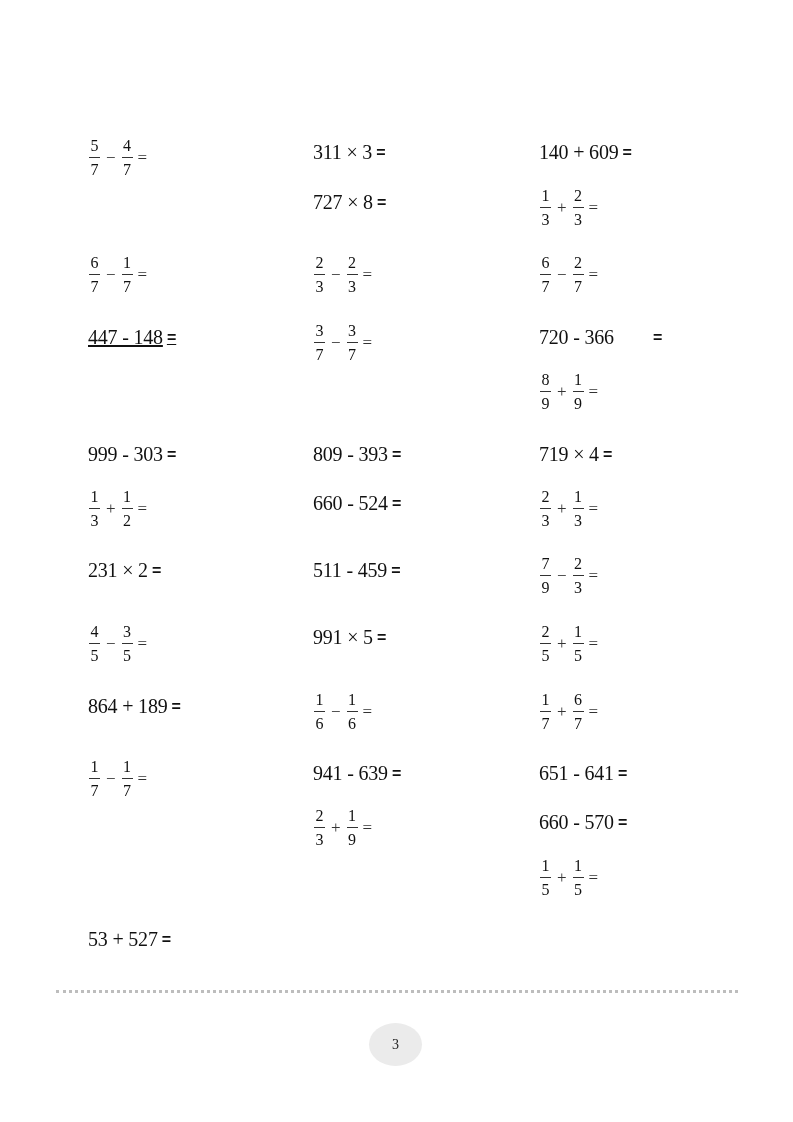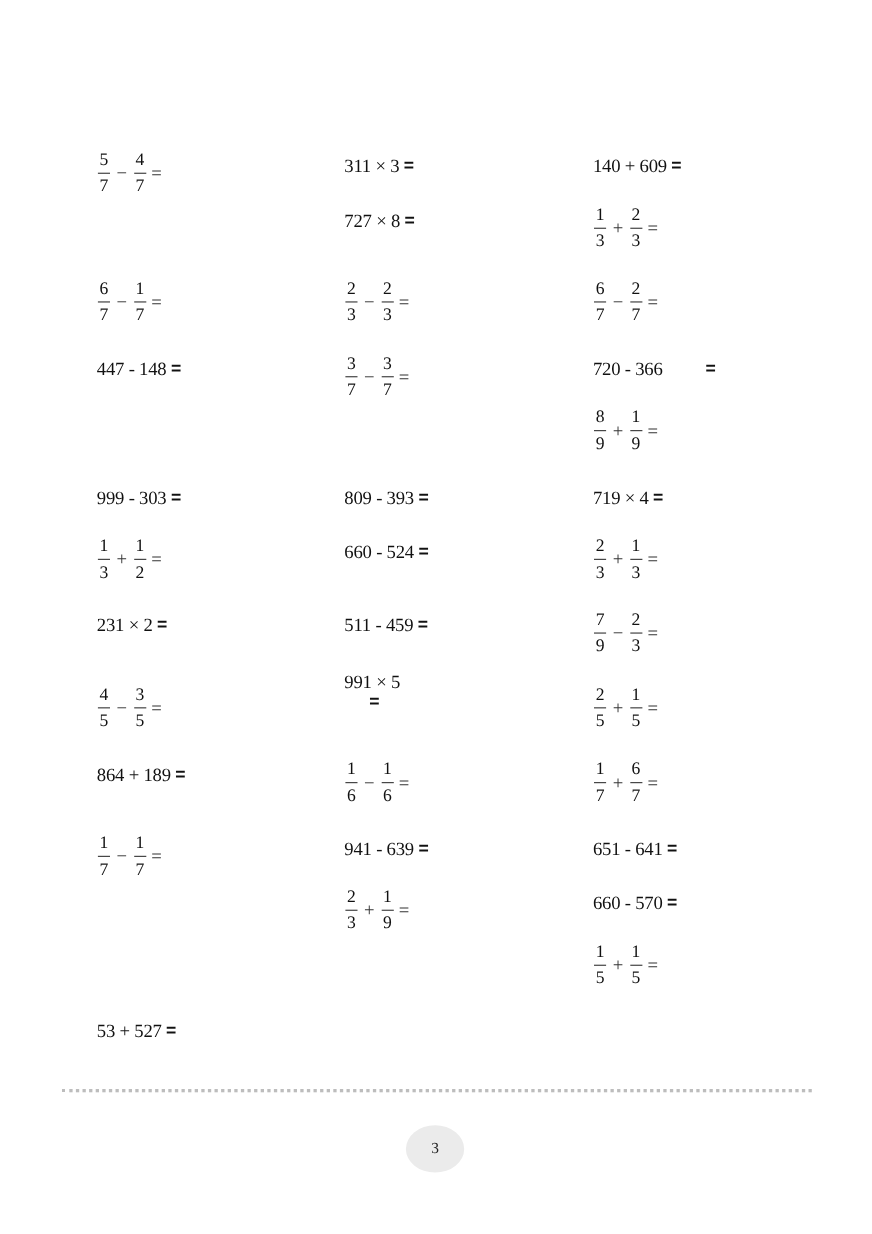--- a/index.html
+++ b/index.html
@@ -1,19 +1,19 @@
 <!DOCTYPE html>
 <html><head>
 <meta charset="utf-8">
 <style>
   html, body { margin:0; padding:0; background:#ffffff; }
   body { width:793px; height:1122px; position:relative; overflow:hidden;
          font-family: "Liberation Serif", "DejaVu Serif", serif; color:#111; }
   .item { position:absolute; display:flex; align-items:center; white-space:nowrap; }
-  .expr { font-size:17px; letter-spacing:-0.2px; }
+  .expr { font-size:20px; letter-spacing:-0.2px; }
   .eq-bold { font-family: "Liberation Sans", "DejaVu Sans", sans-serif; font-weight:bold; font-size:16px; margin-left:4px; }
   .frac { display:inline-flex; flex-direction:column; align-items:center; font-size:16px; line-height:1; margin:0 1px; }
   .frac .num { padding:0 1px 3px 1px; border-bottom:1px solid #333; min-width:9px; text-align:center; }
   .frac .den { padding-top:4px; text-align:center; }
   .op { font-size:17px; margin:0 5px; color:#333; }
   .eqs { font-size:17px; margin-left:4px; color:#333; }
   .divider { position:absolute; left:56px; top:990px; width:682px; height:0;
              border-top:3px dotted #bdbdbd; }
   .page-num { position:absolute; left:369px; top:1023px; width:53px; height:43px; border-radius:50%;
               background:#ebebeb; display:flex; align-items:center; justify-content:center;
@@ -40,21 +40,21 @@
         <span class="num">6</span>
         <span class="den">7</span>
       </span>
       <span class="op">−</span>
       <span class="frac">
         <span class="num">1</span>
         <span class="den">7</span>
       </span>
       <span class="eqs">=</span>
     </div>
-    <div class="item" style="left: 88px; top: 326px;">
+    <div class="item" style="left: 88px; top: 326px; text-decoration: underline;">
       <span class="expr">447 - 148</span>
       <span class="eq-bold">=</span>
     </div>
     <div class="item" style="left: 88px; top: 443px;">
       <span class="expr">999 - 303</span>
       <span class="eq-bold">=</span>
     </div>
     <div class="item" style="left: 88px; top: 489px;">
       <span class="frac">
         <span class="num">1</span>
@@ -140,21 +140,21 @@
       <span class="eq-bold">=</span>
     </div>
     <div class="item" style="left: 313px; top: 492px;">
       <span class="expr">660 - 524</span>
       <span class="eq-bold">=</span>
     </div>
     <div class="item" style="left: 313px; top: 559px; align-items: center;">
       <span class="expr">511 - 459</span>
       <span class="eq-bold">=</span>
     </div>
-    <div class="item" style="left: 313px; top: 610px; flex-direction: column;">
+    <div class="item" style="left: 313px; top: 626px;">
       <span class="expr">991 × 5</span>
       <span class="eq-bold">=</span>
     </div>
     <div class="item" style="left: 313px; top: 692px;">
       <span class="frac">
         <span class="num">1</span>
         <span class="den">6</span>
       </span>
       <span class="op">−</span>
       <span class="frac">

